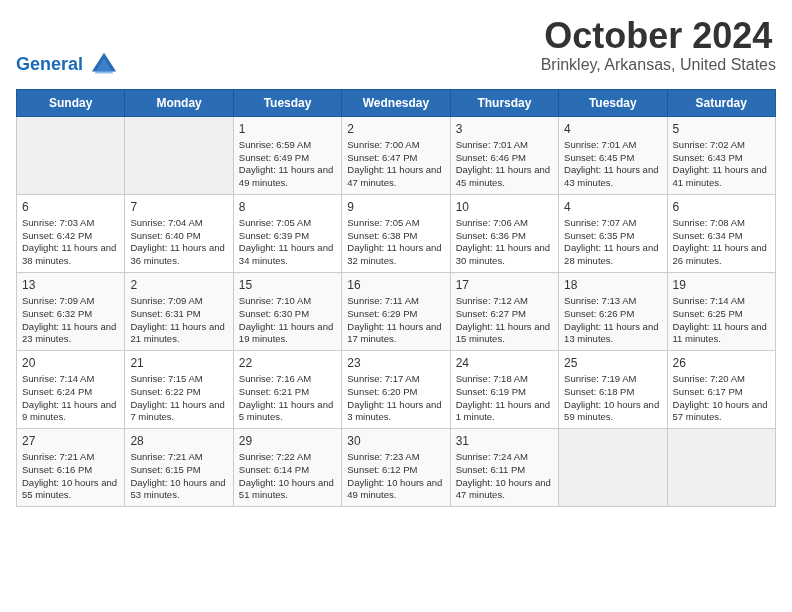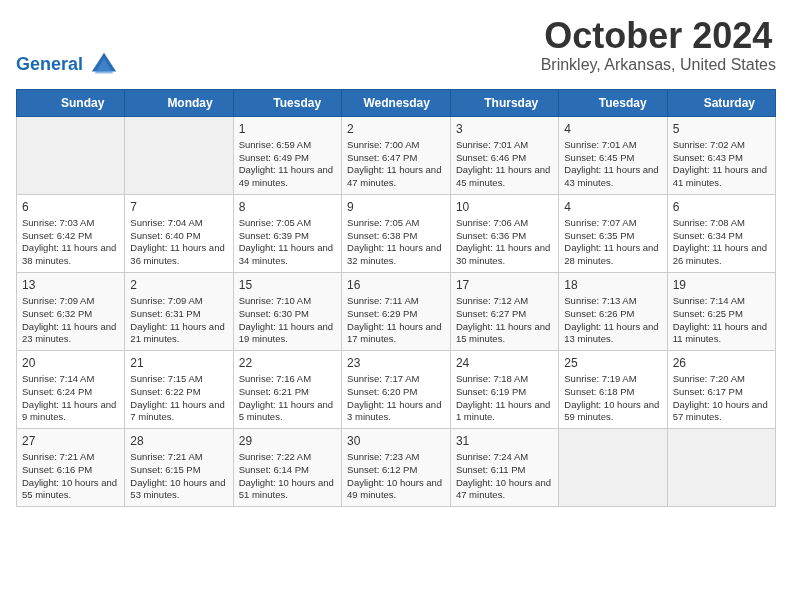--- a/index.html
+++ b/index.html
@@ -49,22 +49,22 @@
       color: #555;
     }
     table {
       width: 100%;
       border-collapse: collapse;
       font-size: 10.5px;
     }
     thead tr th {
       background-color: #2a6db5;
       color: white;
-      padding: 6px 20px;
-      text-align: right;
+      padding: 6px 4px;
+      text-align: center;
       font-size: 12px;
       font-weight: bold;
       border: 1px solid #1a5a9a;
     }
     tbody tr td {
       border: 1px solid #ccc;
       vertical-align: top;
       padding: 4px 5px;
       height: 78px;
       width: 107px;

